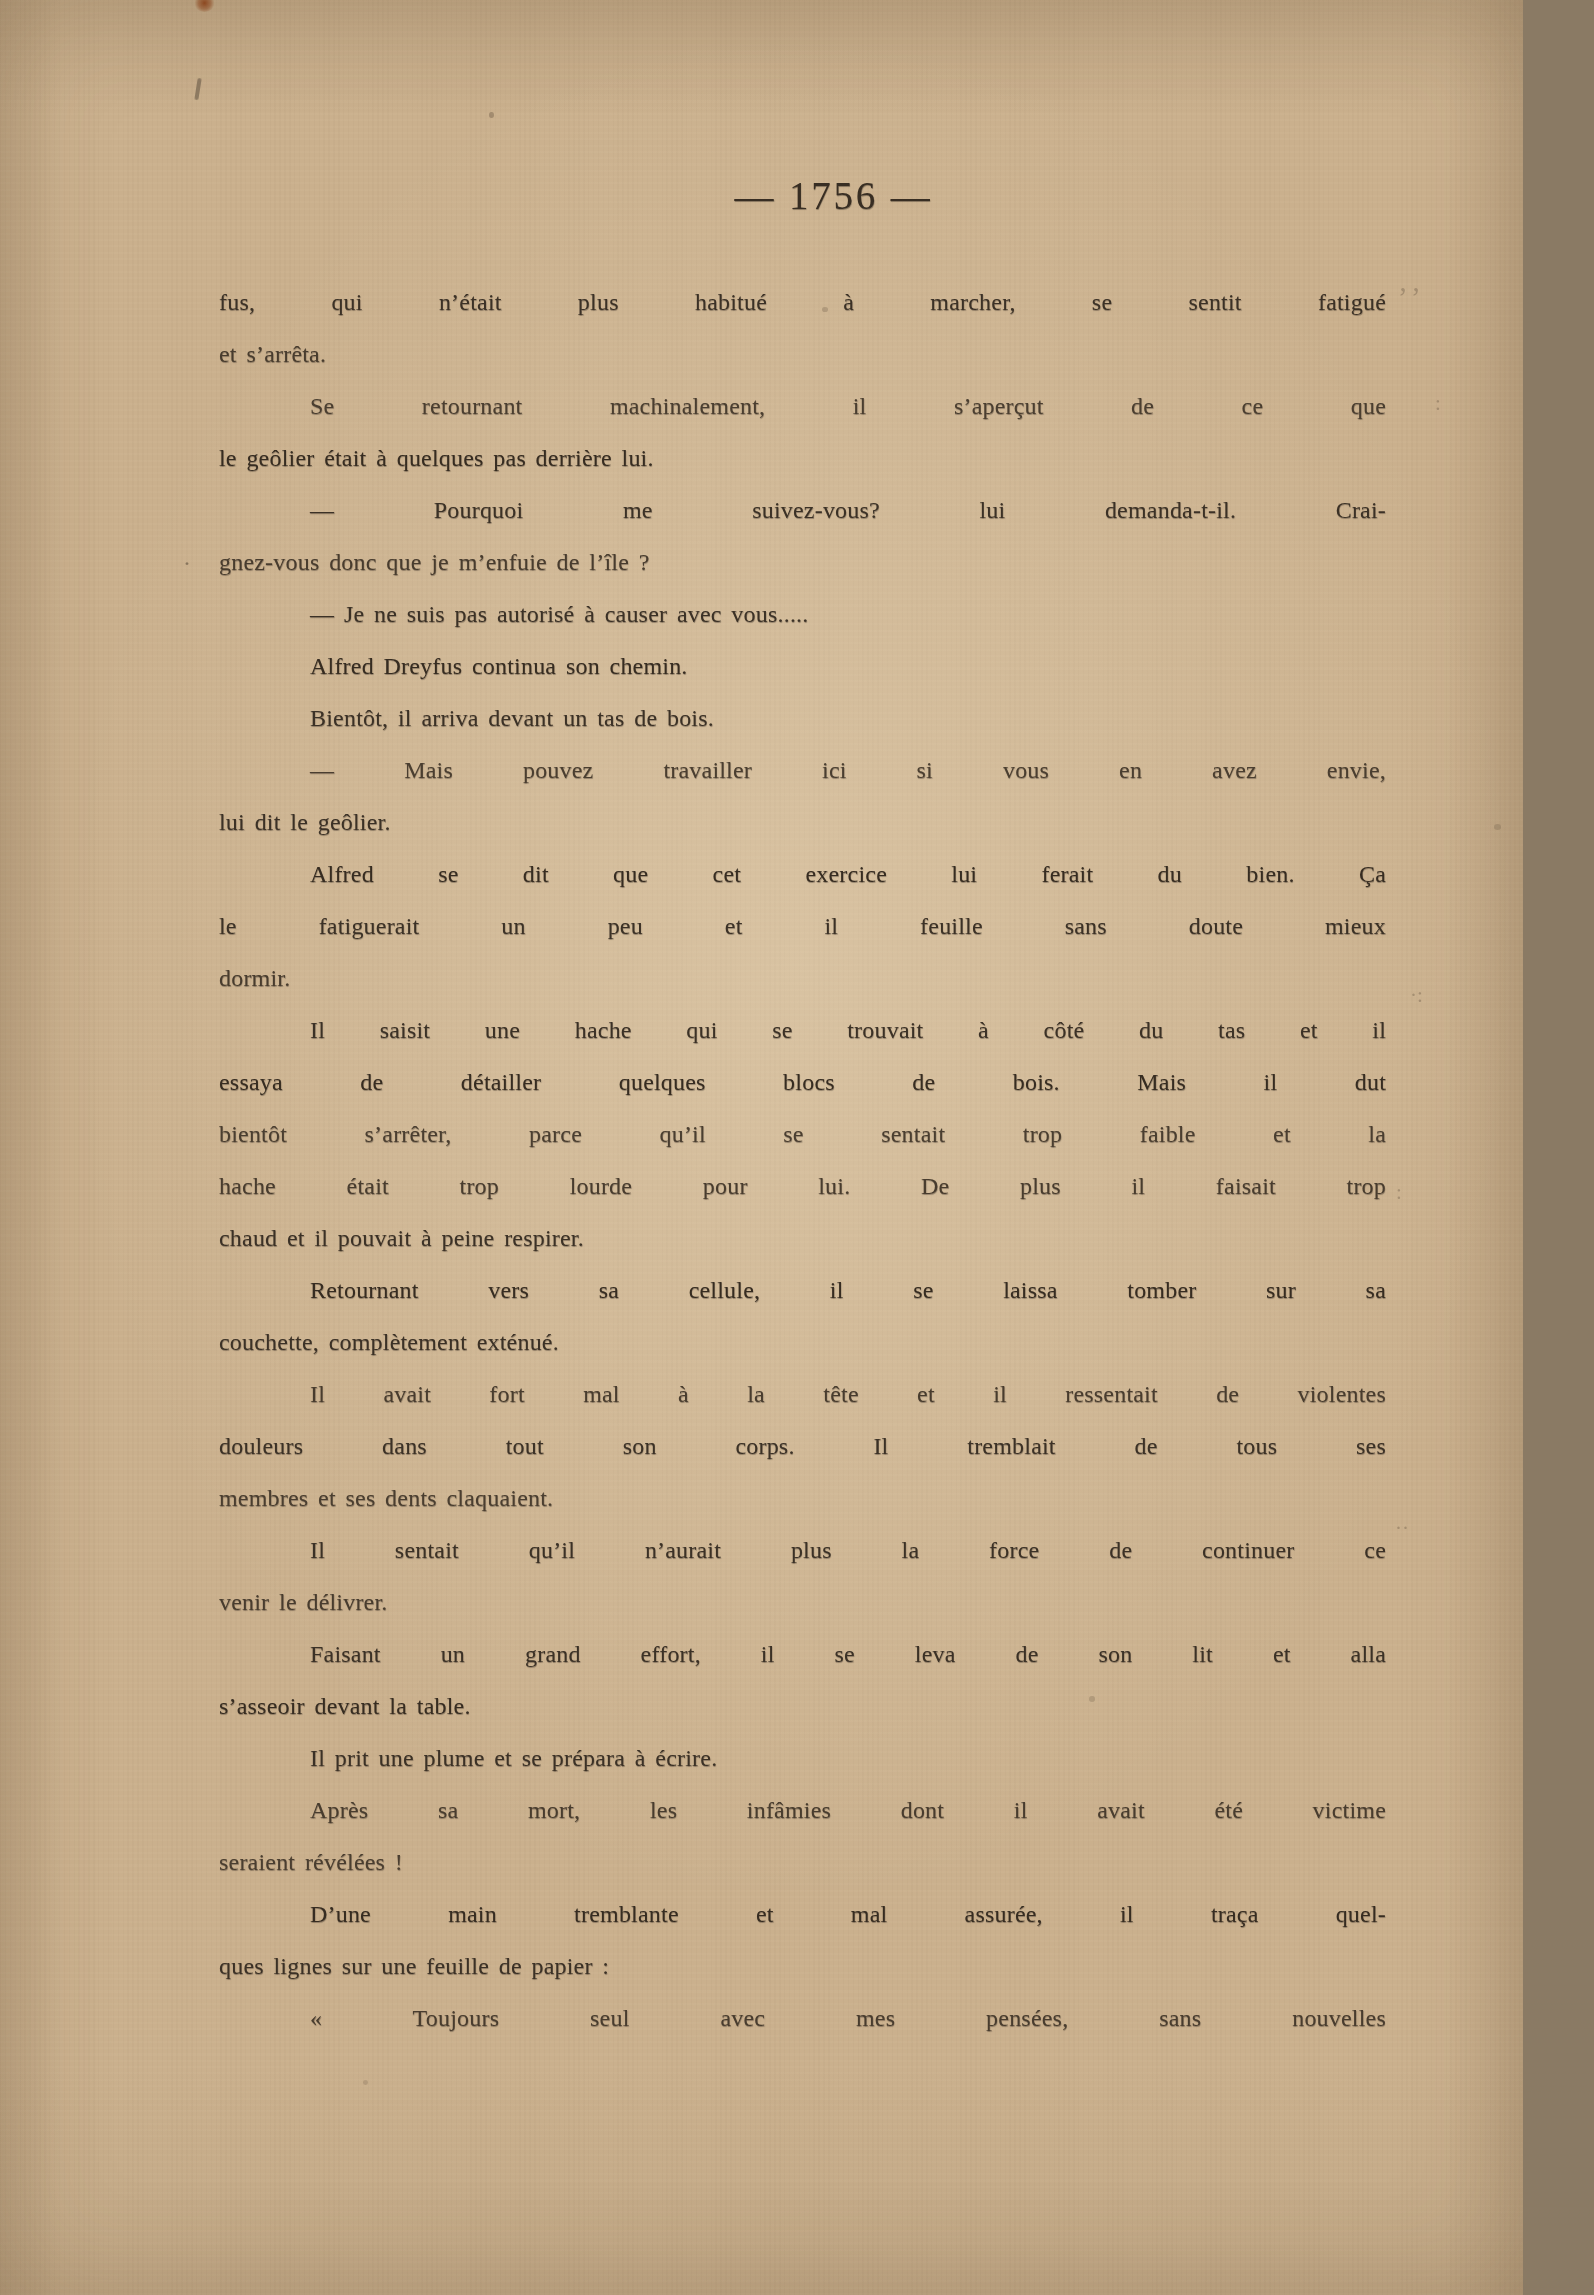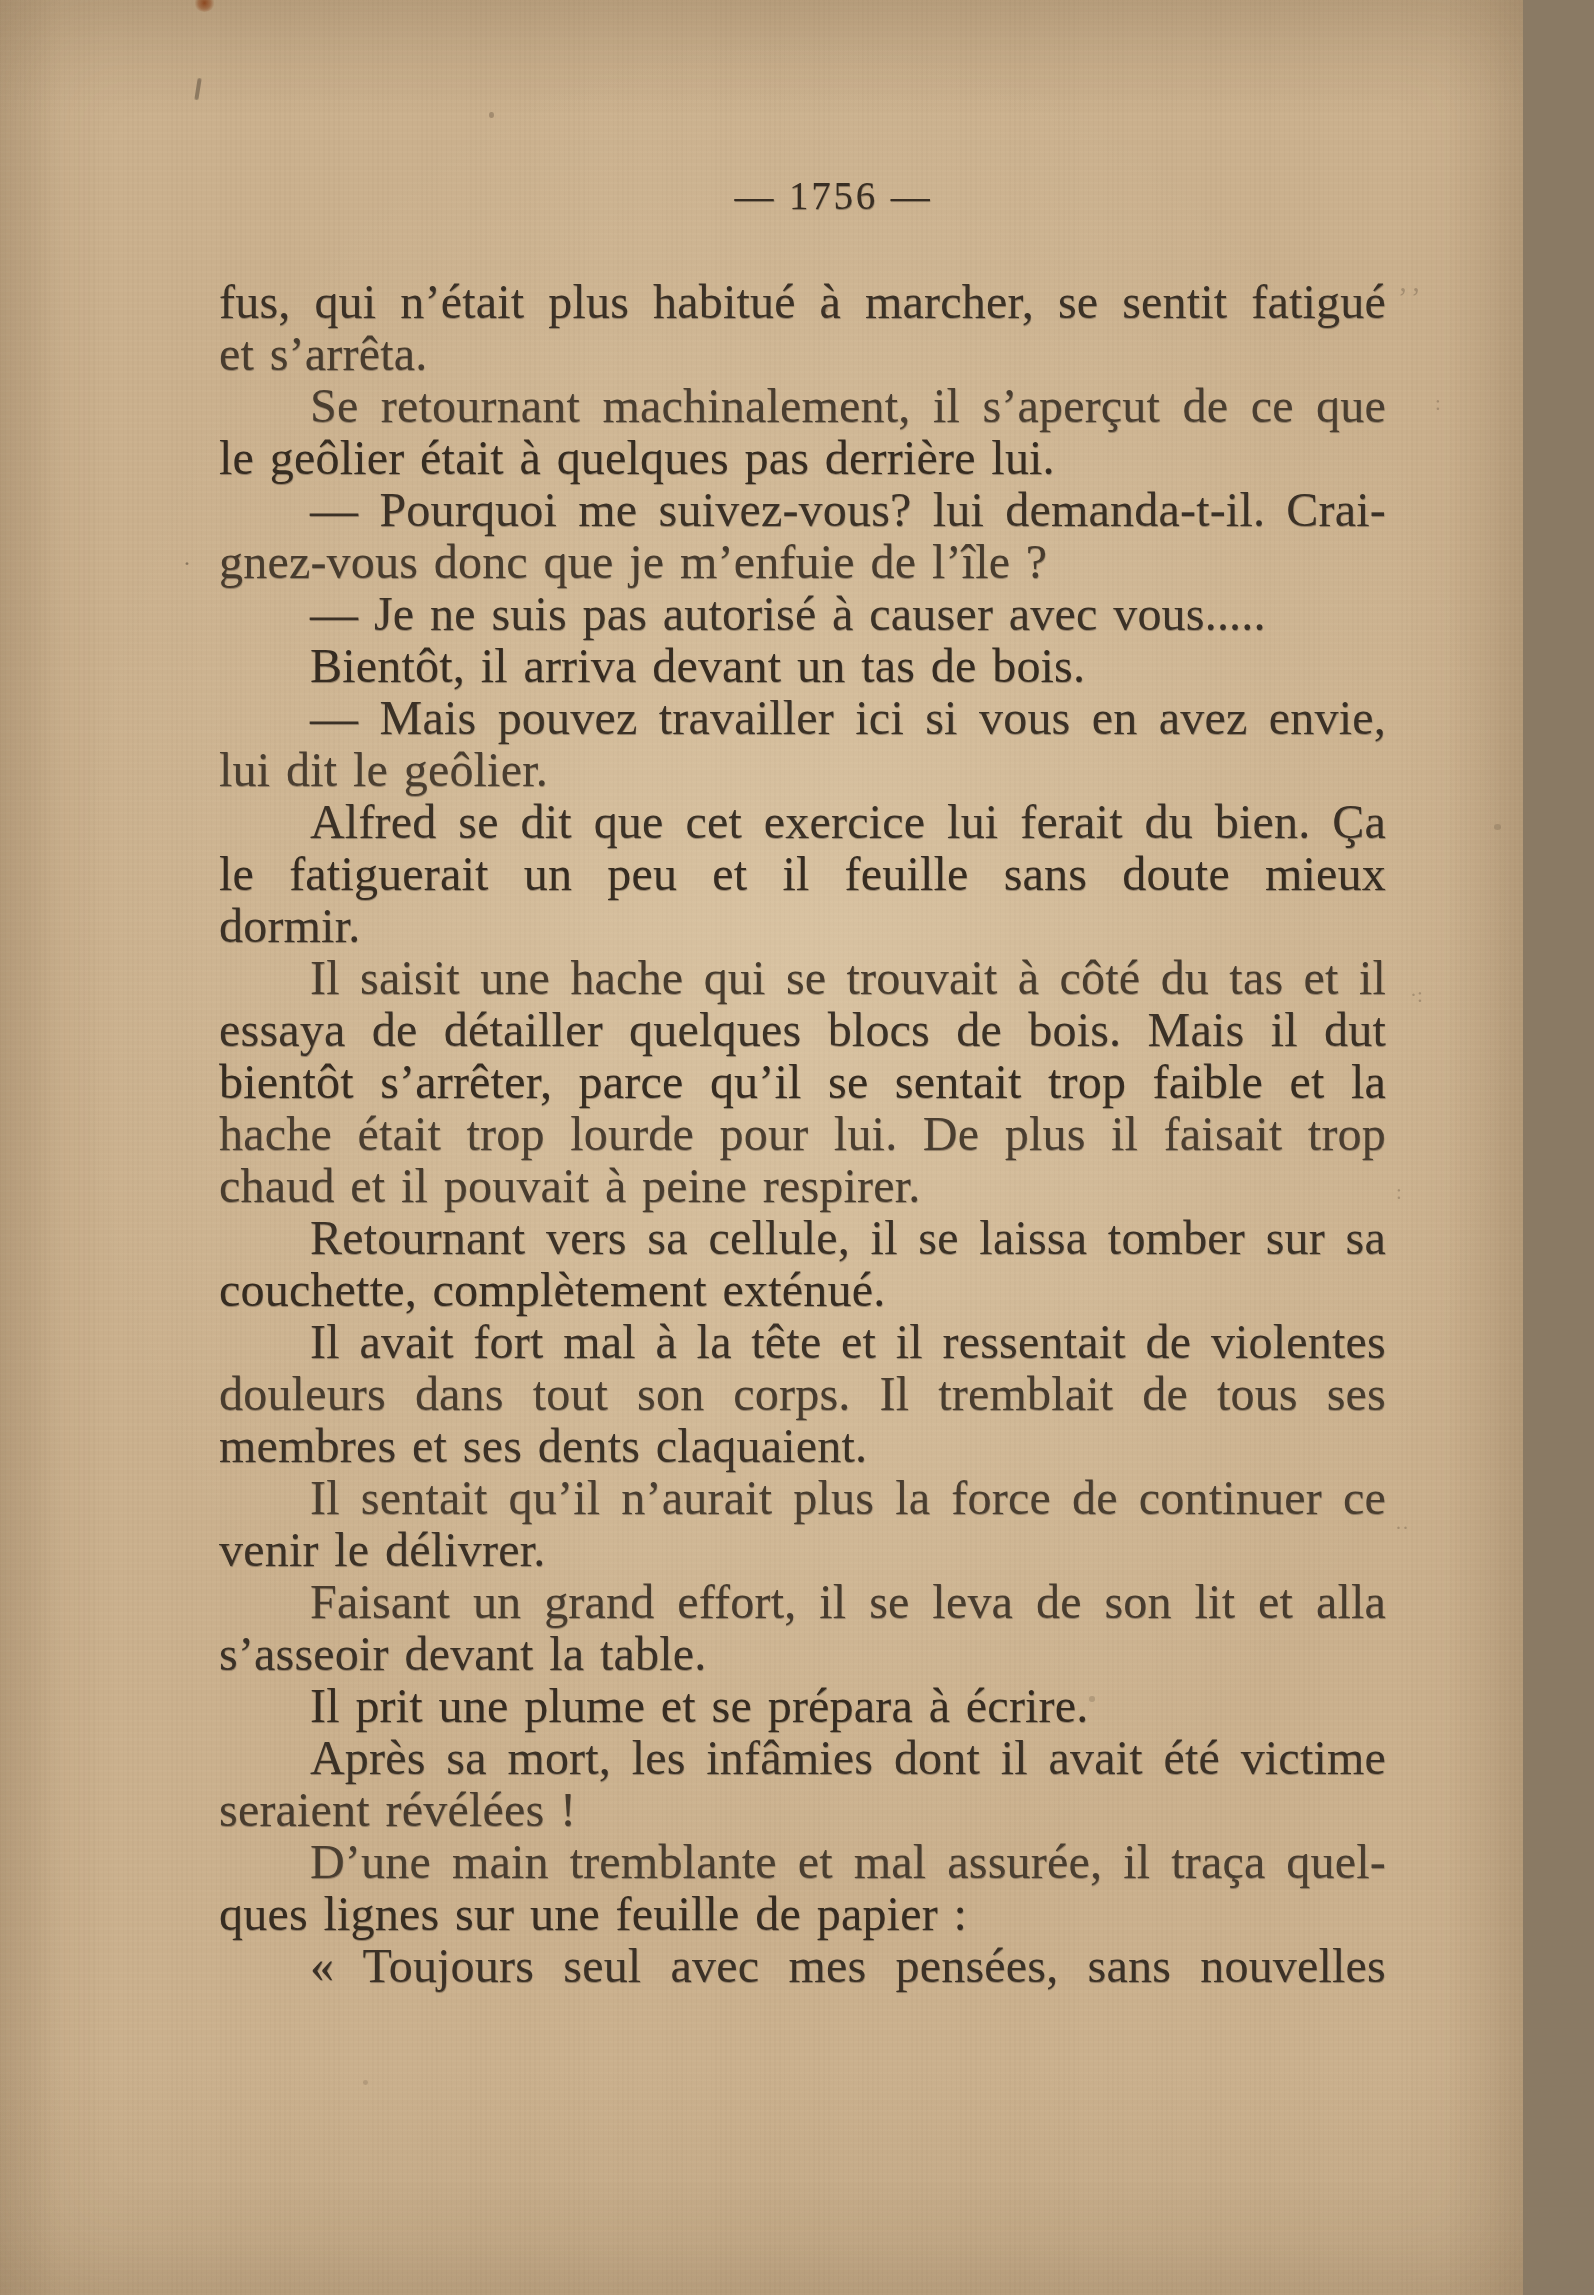--- a/index.html
+++ b/index.html
@@ -35,21 +35,21 @@
     letter-spacing: 2.8px;
     color: #382e23;
     text-shadow: 0.4px 0.6px 0.7px rgba(56,46,35,0.45);
   }
 
   .text-block {
     position: absolute;
     top: 276px;
     left: 219px;
     width: 1167px;
-    font-size: 48px;
+    font-size: 24px;
     line-height: 52px;
     letter-spacing: 0.2px;
     word-spacing: 3.5px;
     text-shadow: 0.4px 0.6px 0.7px rgba(59,47,38,0.42);
   }
 
   .line {
     text-align: justify;
     text-align-last: justify;
     white-space: normal;
@@ -109,20 +109,21 @@
   <div class="page-number">— 1756 —</div>
 
   <div class="text-block">
       <div class="line">fus, qui n’était plus habitué à marcher, se sentit fatigué</div>
       <div class="line par-end">et s’arrêta.</div>
       <div class="line indent">Se retournant machinalement, il s’aperçut de ce que</div>
       <div class="line par-end">le geôlier était à quelques pas derrière lui.</div>
       <div class="line indent">— Pourquoi me suivez-vous? lui demanda-t-il. Crai-</div>
       <div class="line par-end">gnez-vous donc que je m’enfuie de l’île ?</div>
       <div class="line indent par-end">— Je ne suis pas autorisé à causer avec vous.....</div>
+      <div class="line indent par-end">Alfred Dreyfus continua son chemin.</div>
       <div class="line indent par-end">Bientôt, il arriva devant un tas de bois.</div>
       <div class="line indent">— Mais pouvez travailler ici si vous en avez envie,</div>
       <div class="line par-end">lui dit le geôlier.</div>
       <div class="line indent">Alfred se dit que cet exercice lui ferait du bien. Ça</div>
       <div class="line">le fatiguerait un peu et il feuille sans doute mieux</div>
       <div class="line par-end">dormir.</div>
       <div class="line indent">Il saisit une hache qui se trouvait à côté du tas et il</div>
       <div class="line">essaya de détailler quelques blocs de bois. Mais il dut</div>
       <div class="line">bientôt s’arrêter, parce qu’il se sentait trop faible et la</div>
       <div class="line">hache était trop lourde pour lui. De plus il faisait trop</div>

